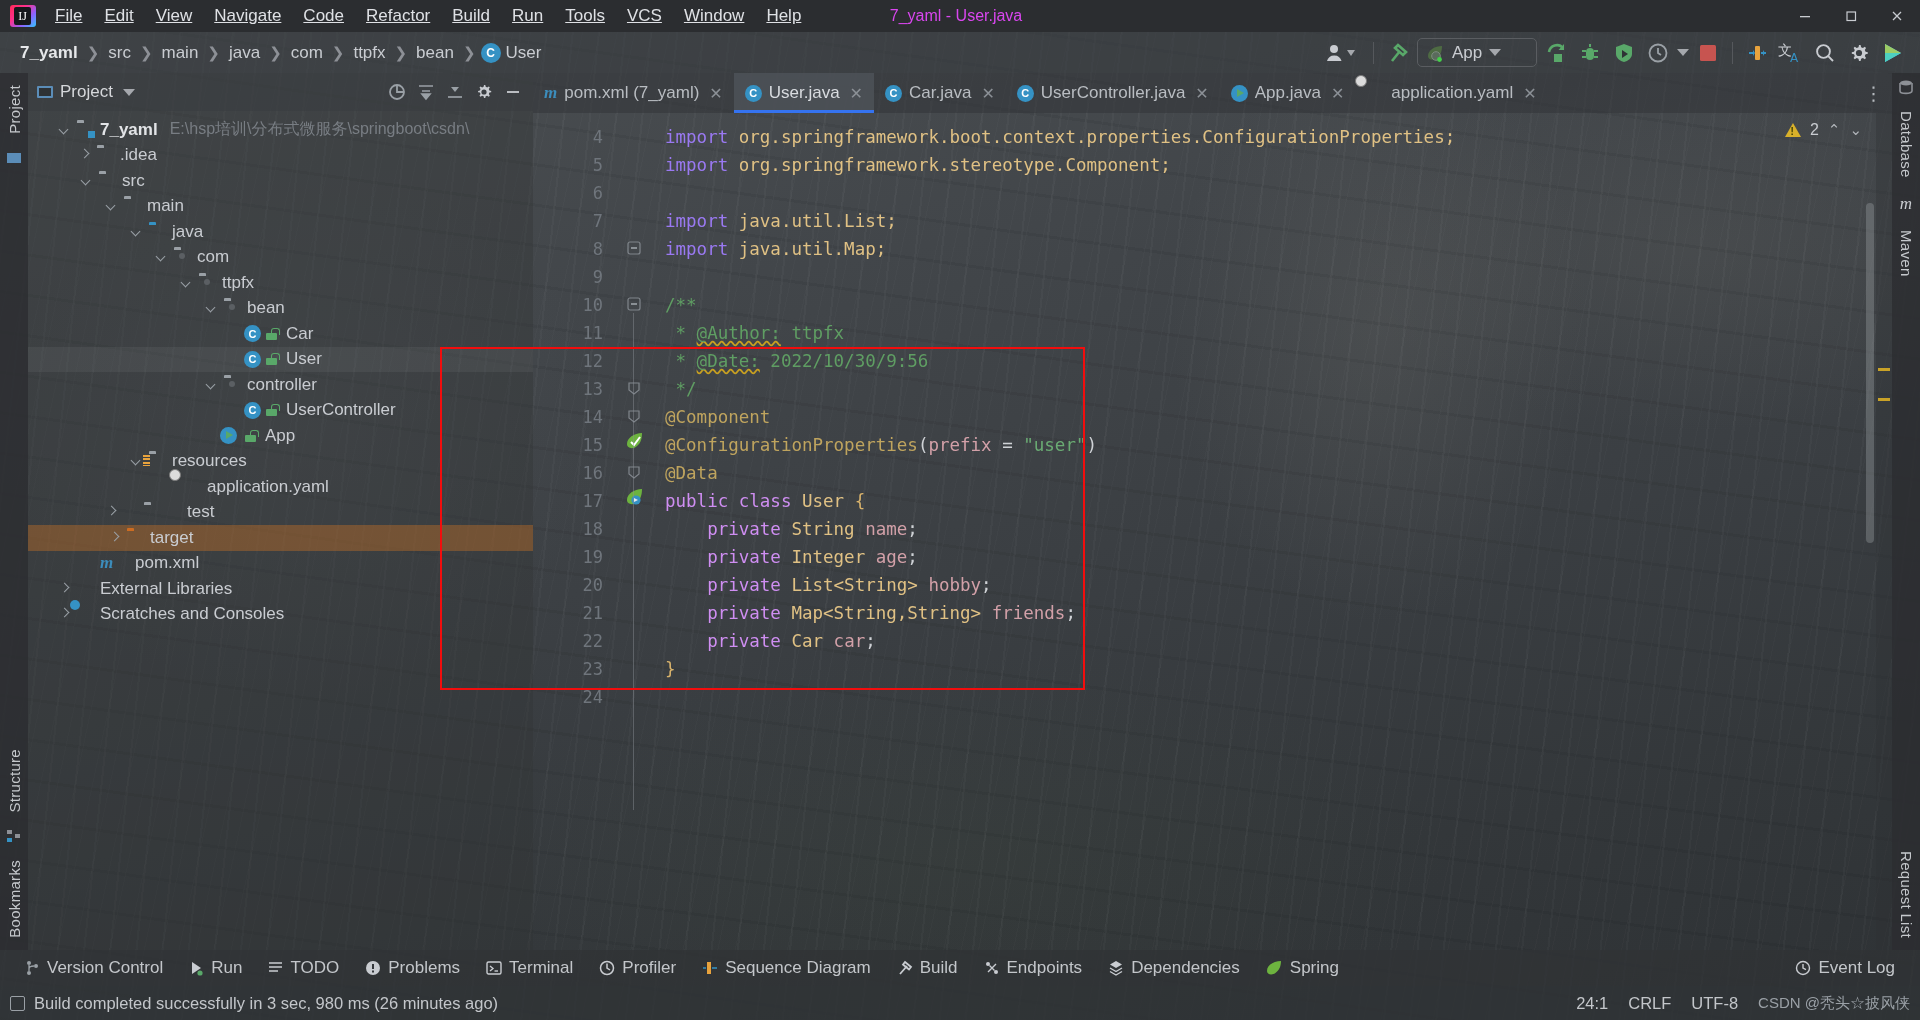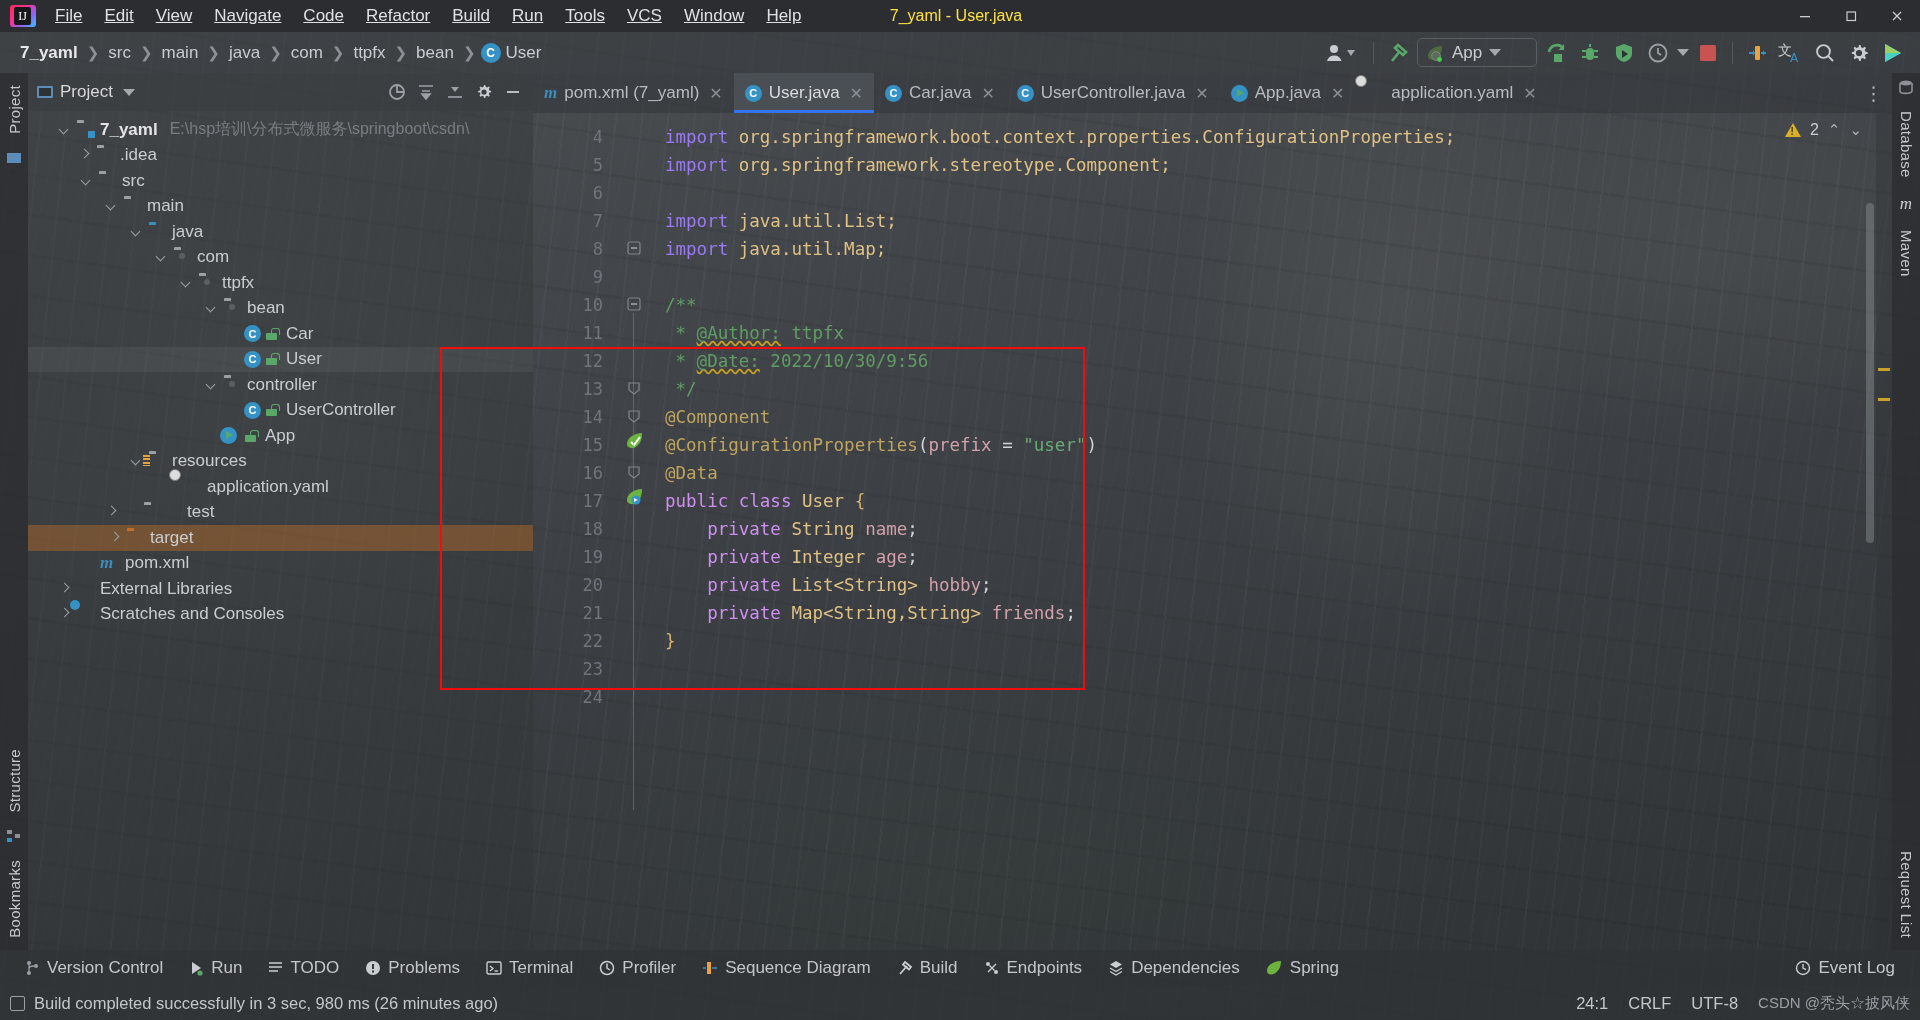--- a/index.html
+++ b/index.html
@@ -36,21 +36,21 @@
   .menubar{
     height:32px;background:#2b2d30;display:flex;align-items:center;
     flex:0 0 32px; position:relative; color:#dfe1e5;
   }
   .logo{width:26px;height:22px;margin:0 8px 0 10px;position:relative;border-radius:3px;
     background:linear-gradient(135deg,#fe2857 0%,#ff318c 35%,#8c62ff 68%,#30c8ff 100%);}
   .logo i{position:absolute;left:4px;top:2px;width:17px;height:18px;background:#16181c;border-radius:2px;
     font-style:normal;color:#fff;font-size:12px;text-align:center;line-height:18px;font-family:"Liberation Serif",serif;}
   .menu-item{padding:4px 11px;font-size:17px;color:#dfe1e5;cursor:default;}
   .menu-item u{text-decoration:underline;}
-  .win-title{position:absolute;left:50%;transform:translateX(-53%);font-size:16px;color:#fde047;}
+  .win-title{position:absolute;left:50%;transform:translateX(-53%);font-size:16px;color:#d946ef;}
   .win-ctrls{margin-left:auto;display:flex;}
   .win-btn{width:46px;height:32px;display:flex;align-items:center;justify-content:center;color:#c9ccd1;font-size:15px;}
 
   
   .navbar{flex:0 0 41px;height:41px;display:flex;align-items:center;position:relative;
     background:rgba(52,56,60,.55);}
   .crumbs{display:flex;align-items:center;padding-left:16px;gap:2px;font-size:17px;}
   .crumb{color:#c9ccd1;padding:1px 4px;}
   .crumb.root{font-weight:bold;color:#e6e8ea;}
   .crumb-sep{color:#8d9096;font-size:15px;padding:0 3px;}
@@ -491,21 +491,21 @@
         </div>
 
         <div class="trow sel-target" style="padding-left:80px;">
           <span class="arrow r"></span>
           <span class="ico"><span class="folder orange"></span></span>
           <span>target</span>
         </div>
 
         <div class="trow" style="padding-left:72px;">
           <span class="leaf mfile">m</span>
-          <span style="margin-left:2px;text-align:center;">pom.xml</span>
+          <span style="margin-left:12px;text-align:center;">pom.xml</span>
         </div>
 
         <div class="trow" style="padding-left:30px;">
           <span class="arrow r"></span>
           <span class="ico"><span class="libs"></span></span>
           <span>External Libraries</span>
         </div>
 
         <div class="trow" style="padding-left:30px;">
           <span class="arrow r"></span>
@@ -647,20 +647,21 @@
           <div class="cline"><span class="cmt"> * </span><span class="cmt wavy">@Date:</span><span class="cmt"> 2022/10/30/9:56</span></div>
           <div class="cline"><span class="cmt"> */</span></div>
           <div class="cline"><span class="anno">@Component</span></div>
           <div class="cline"><span class="anno">@ConfigurationProperties</span><span class="punct">(</span><span class="field">prefix</span><span class="punct"> = </span><span class="str">"user"</span><span class="punct">)</span></div>
           <div class="cline"><span class="anno">@Data</span></div>
           <div class="cline"><span class="kw">public class </span><span class="ident">User</span><span class="brace"> {</span></div>
           <div class="cline"><span class="kw">    private </span><span class="ident">String</span><span class="punct"> </span><span class="field">name</span><span class="punct">;</span></div>
           <div class="cline"><span class="kw">    private </span><span class="ident">Integer</span><span class="punct"> </span><span class="field">age</span><span class="punct">;</span></div>
           <div class="cline"><span class="kw">    private </span><span class="ident">List&lt;String&gt;</span><span class="punct"> </span><span class="field">hobby</span><span class="punct">;</span></div>
           <div class="cline"><span class="kw">    private </span><span class="ident">Map&lt;String,String&gt;</span><span class="punct"> </span><span class="field">friends</span><span class="punct">;</span></div>
+          <div class="cline"><span class="kw">    private </span><span class="ident">Car</span><span class="punct"> </span><span class="field">car</span><span class="punct">;</span></div>
           <div class="cline"><span class="brace">}</span></div>
           <div class="cline">&nbsp;</div>
         </div>
 
         <div class="markerbar">
           <div class="marker" style="top:255px;"></div>
           <div class="marker" style="top:285px;"></div>
         </div>
         <div class="editor-scroll"></div>
       </div>

